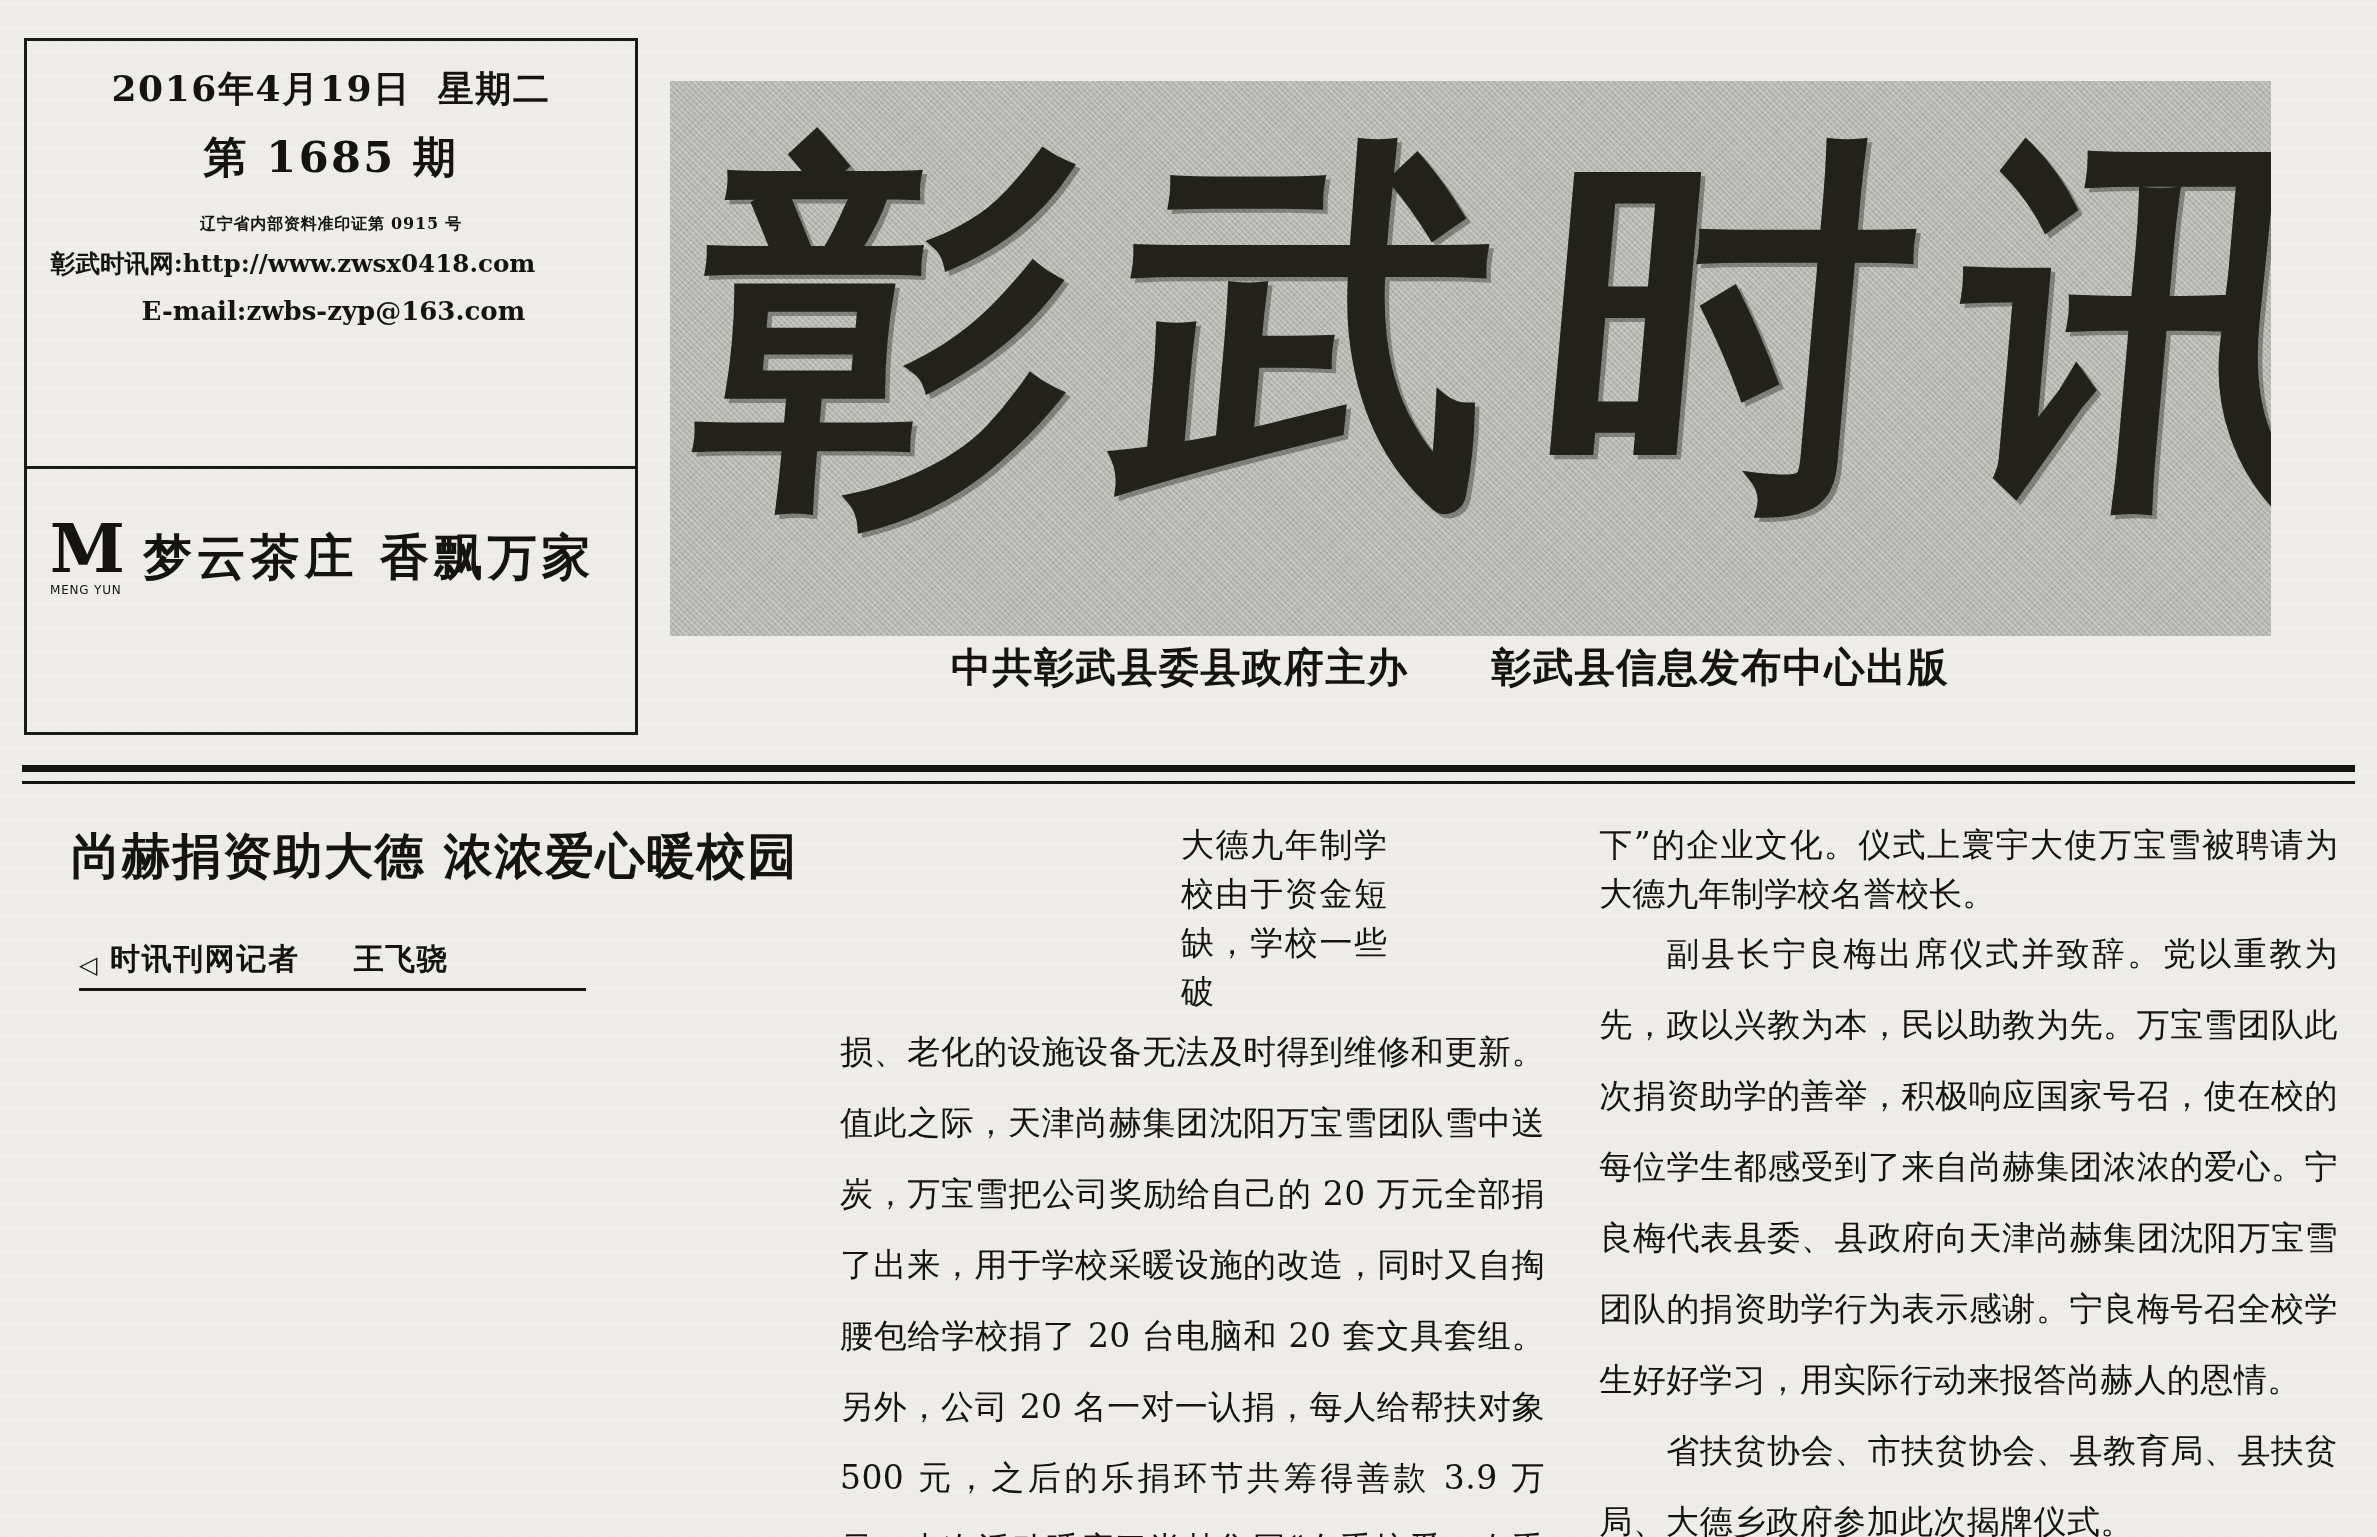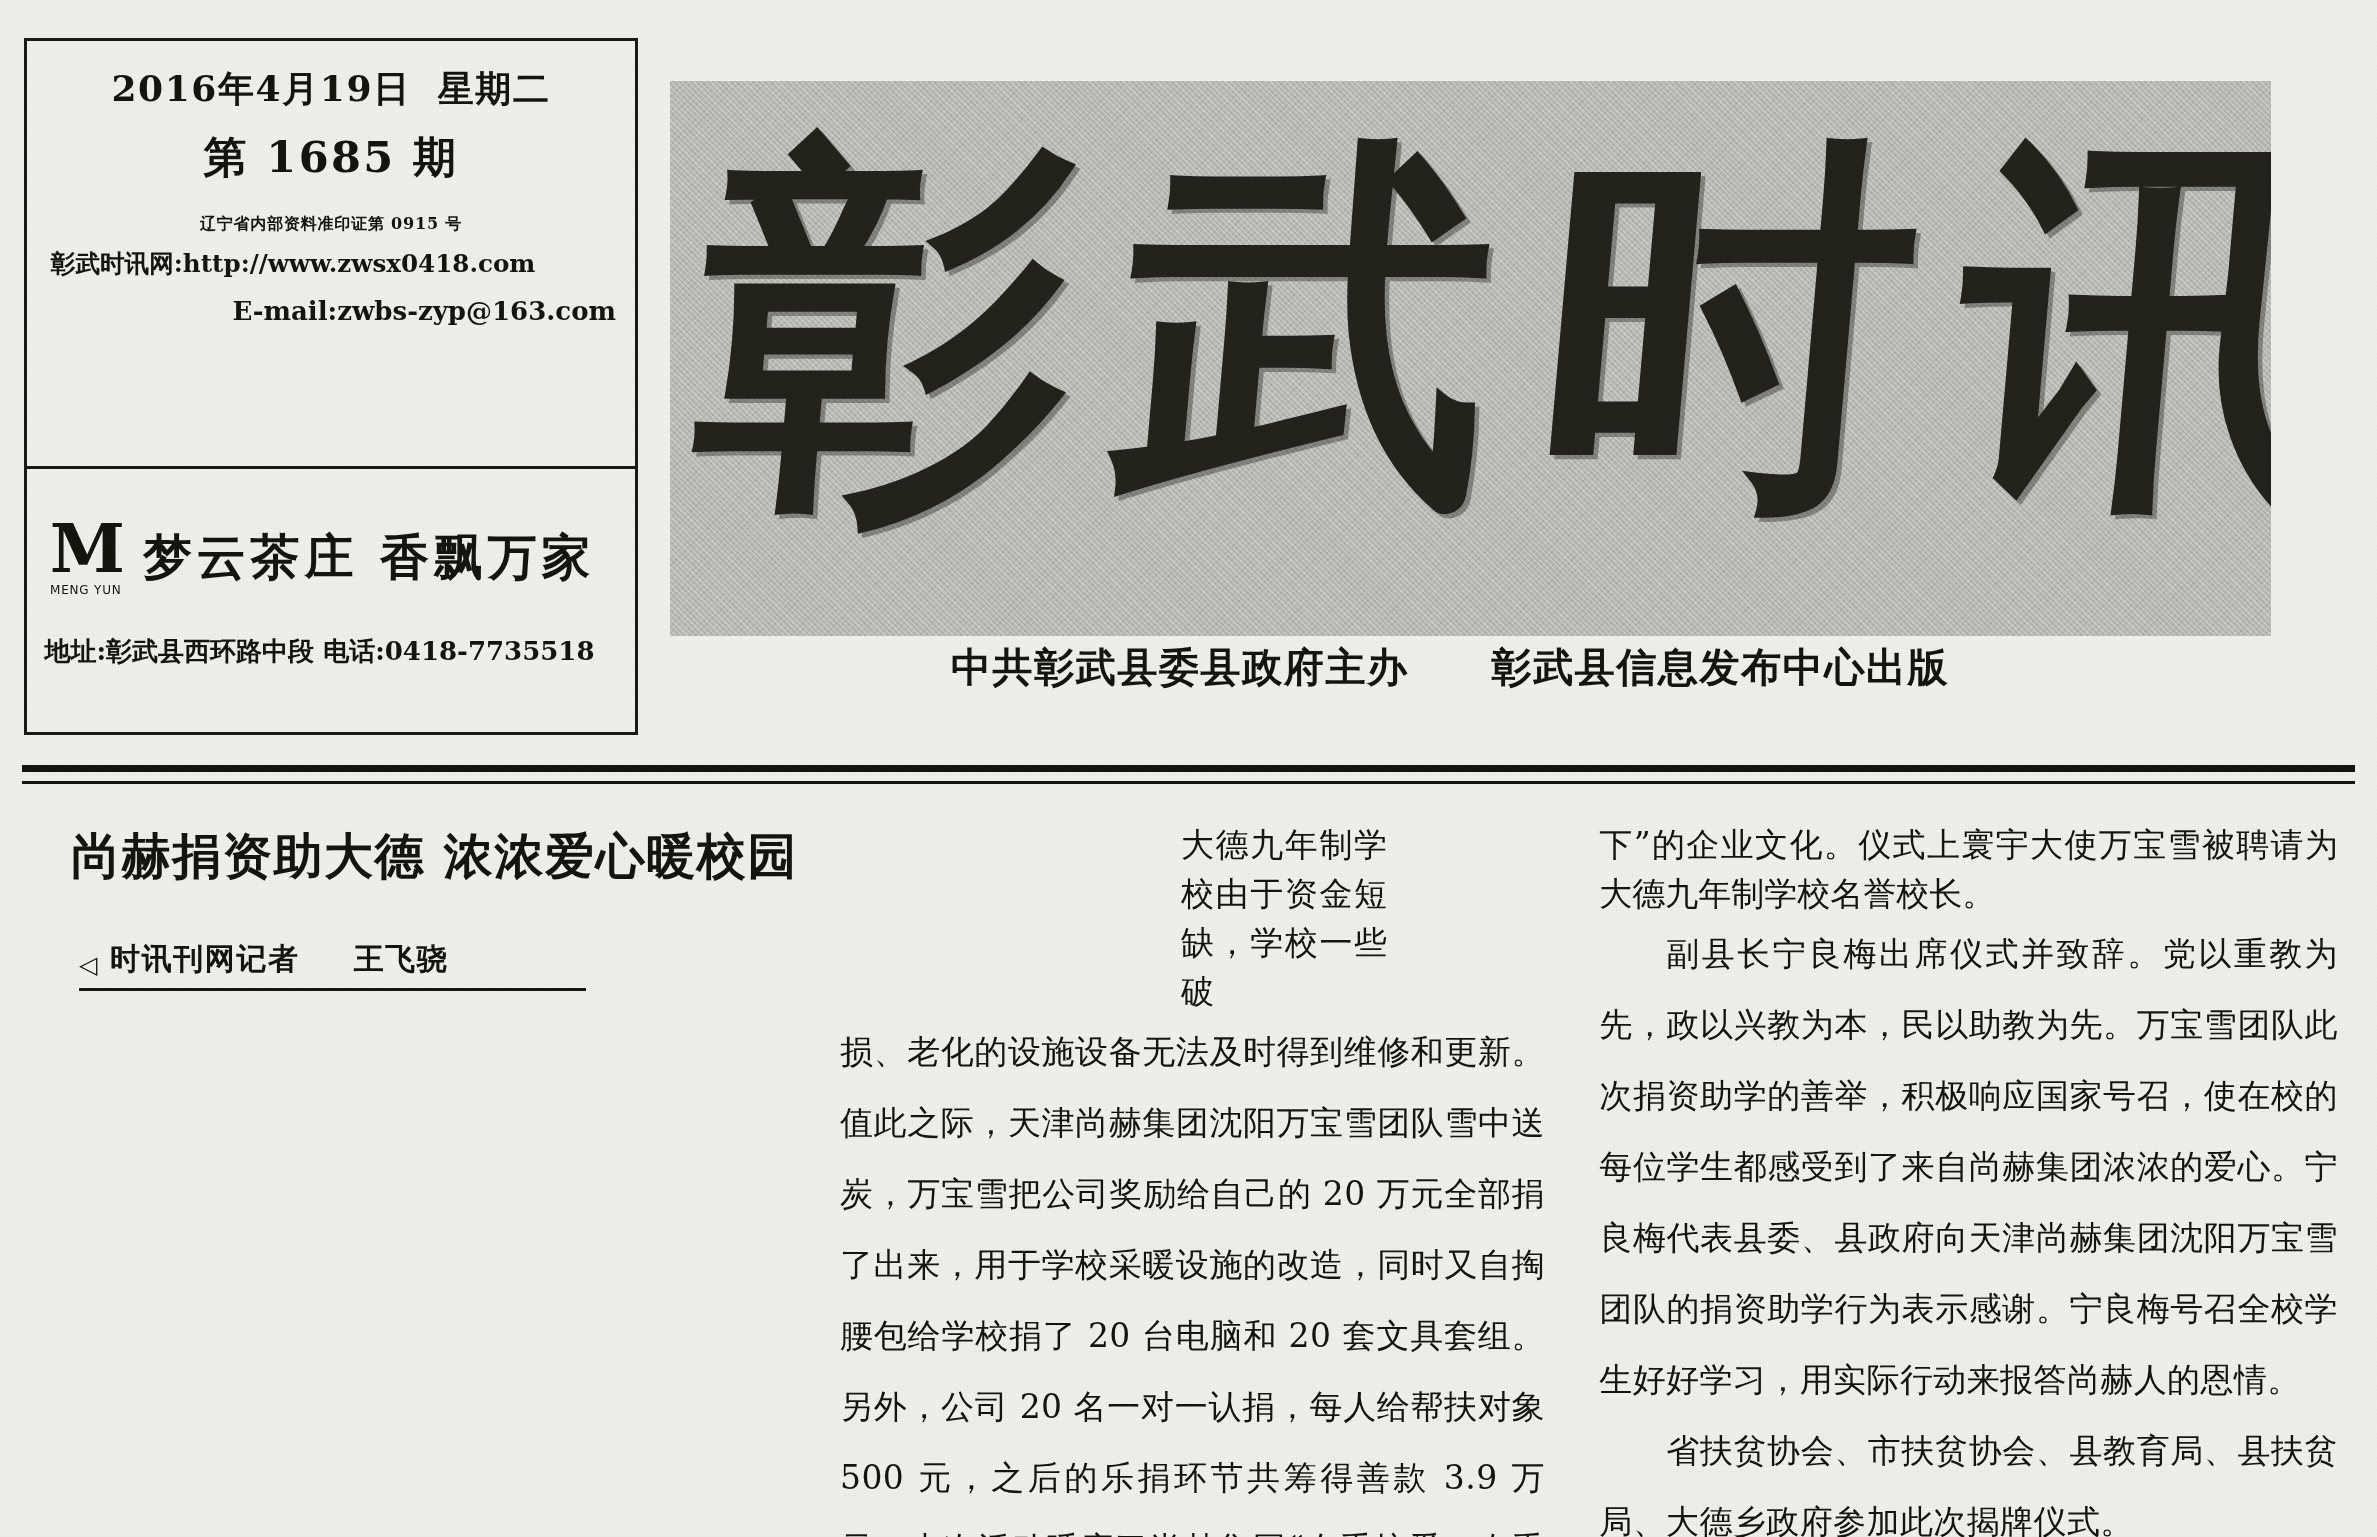--- a/index.html
+++ b/index.html
@@ -74,21 +74,21 @@
     margin-top:12.7px;
     text-align:left;
     padding-left:4.8px;
     white-space:nowrap;
   }
   .email-line{
     font-family:"DejaVu Serif","Liberation Serif",serif;
     font-weight:700;
     font-size:26px;
     margin-top:16px;
-    text-align:right;
+    text-align:center;
     padding-left:4.8px;
     white-space:nowrap;
   }
   .info-bottom{
     position:absolute;left:0;top:428px;width:100%;height:266px;
     box-sizing:border-box;
     padding:17.4px 14.3px 0 14.3px;
   }
   .ad-row{
     display:flex;align-items:center;gap:12.7px;
@@ -271,21 +271,20 @@
       </div>
 
       <div class="info-bottom">
         <div class="ad-row">
           <div class="ad-logo">
             <div class="m-glyph">M</div>
             <div class="m-sub">MENG YUN</div>
           </div>
           <div class="ad-brand">梦云茶庄 香飘万家</div>
         </div>
-        <div class="ad-addr">地址:彰武县西环路中段 电话:0418-7735518</div>
       </div>
     </div>
 
     <div class="title-block">
       <div class="calli-bg">
         <div class="calli-text">彰武时讯</div>
       </div>
       <div class="subtitle-row">
         <span>中共彰武县委县政府主办</span>
         <span>彰武县信息发布中心出版</span>

